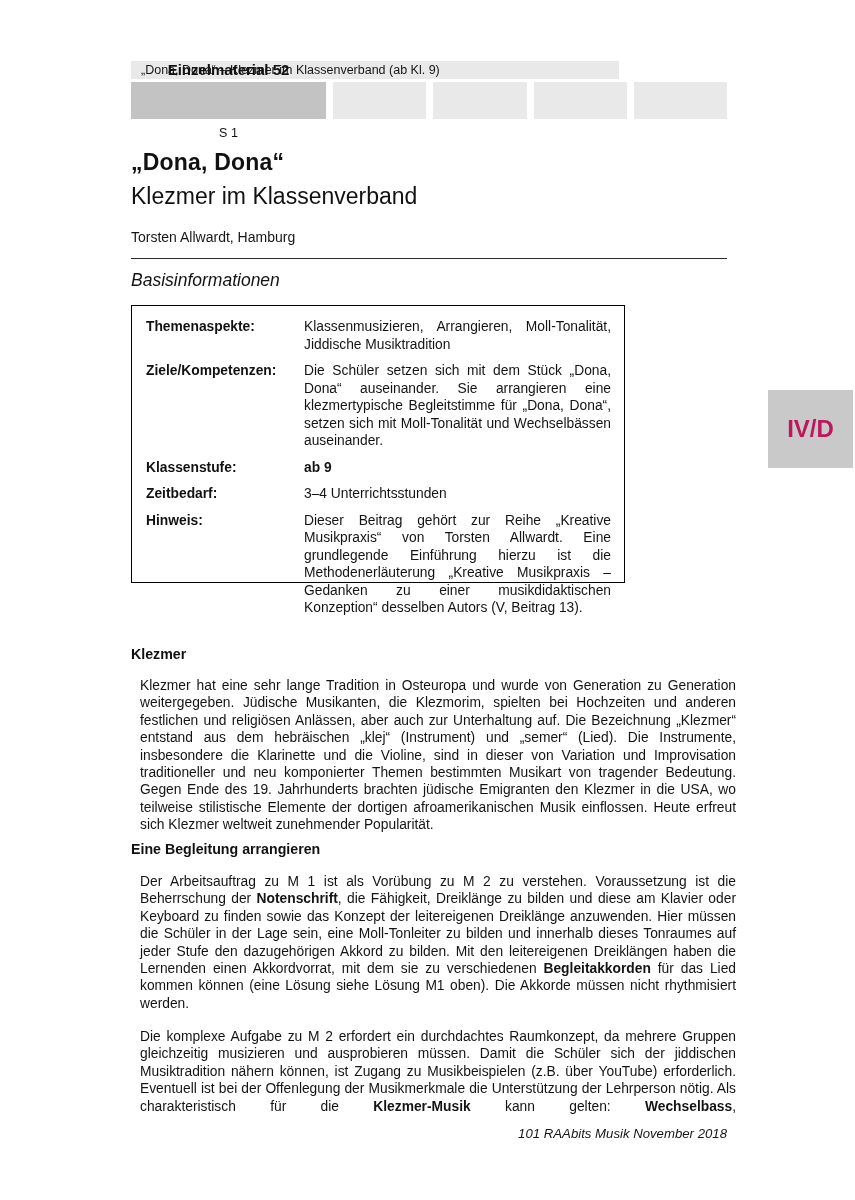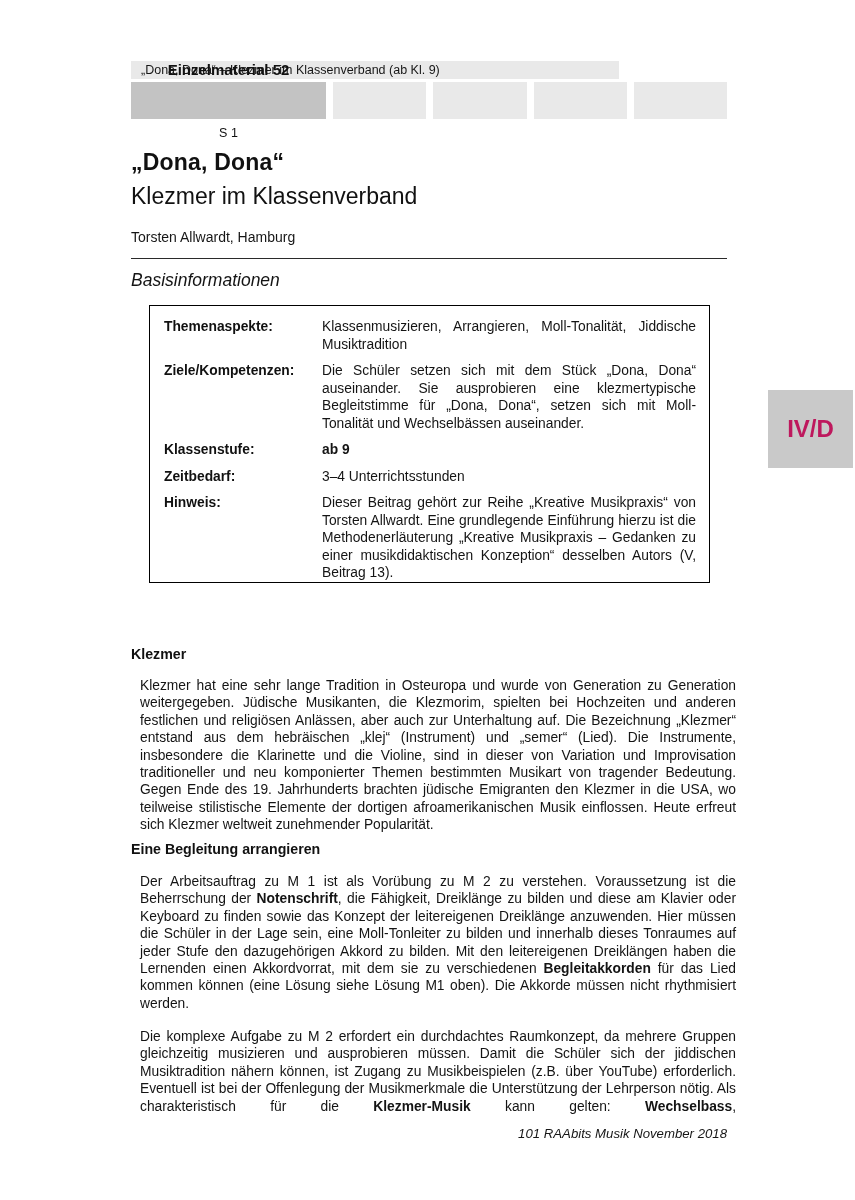--- a/index.html
+++ b/index.html
@@ -35,21 +35,21 @@
   .title{font-size:23px;font-weight:bold;line-height:26px;letter-spacing:.2px;}
   .subtitle{font-size:23px;font-weight:normal;line-height:26px;margin-top:8px;}
   .author{font-size:14px;margin-top:20px;color:#161616;}
   .rule{position:absolute;left:131px;top:258px;width:596px;border-top:1.2px solid #2a2a2a;}
   .sectionhead{
     position:absolute;left:131px;width:596px;
     font-size:17.5px;font-style:italic;font-weight:normal;
     color:#141414;margin:0;
   }
   .infobox{
-    position:absolute;left:149px;top:305px;width:561px;height:278px;
+    position:absolute;left:131px;top:305px;width:494px;height:278px;
     border:1.5px solid #000;box-sizing:border-box;
     padding:12px 13px 14px 14px;
   }
   .infogrid{
     display:grid;grid-template-columns:158px 1fr;
     column-gap:0;row-gap:9px;
     font-size:13.8px;line-height:17.5px;
   }
   .infolabel{font-weight:bold;}
   .infoval{text-align:justify;color:#141414;}
@@ -105,21 +105,21 @@
 
   <div class="rule"></div>
 
   <h2 class="sectionhead" style="top:270px;">Basisinformationen</h2>
 
   <div class="infobox">
     <div class="infogrid">
       <div class="infolabel">Themenaspekte:</div>
       <div class="infoval">Klassenmusizieren, Arrangieren, Moll-Tonalität, Jiddische Musiktradition</div>
       <div class="infolabel">Ziele/Kompetenzen:</div>
-      <div class="infoval">Die Schüler setzen sich mit dem Stück „Dona, Dona“ auseinander. Sie ausprobieren eine klezmertypische Begleitstimme für „Dona, Dona“, setzen sich mit Moll-Tonalität und Wechselbässen auseinander.</div>
+      <div class="infoval">Die Schüler setzen sich mit dem Stück „Dona, Dona“ auseinander. Sie arrangieren eine klezmertypische Begleitstimme für „Dona, Dona“, setzen sich mit Moll-Tonalität und Wechselbässen auseinander.</div>
       <div class="infolabel">Klassenstufe:</div>
       <div class="infoval b">ab 9</div>
       <div class="infolabel">Zeitbedarf:</div>
       <div class="infoval">3–4 Unterrichtsstunden</div>
       <div class="infolabel">Hinweis:</div>
       <div class="infoval">Dieser Beitrag gehört zur Reihe „Kreative Musikpraxis“ von Torsten Allwardt. Eine grundlegende Einführung hierzu ist die Methodenerläuterung „Kreative Musikpraxis – Gedanken zu einer musikdidaktischen Konzeption“ desselben Autors (V, Beitrag 13).</div>
     </div>
   </div>
 
   <div class="sidetab">

